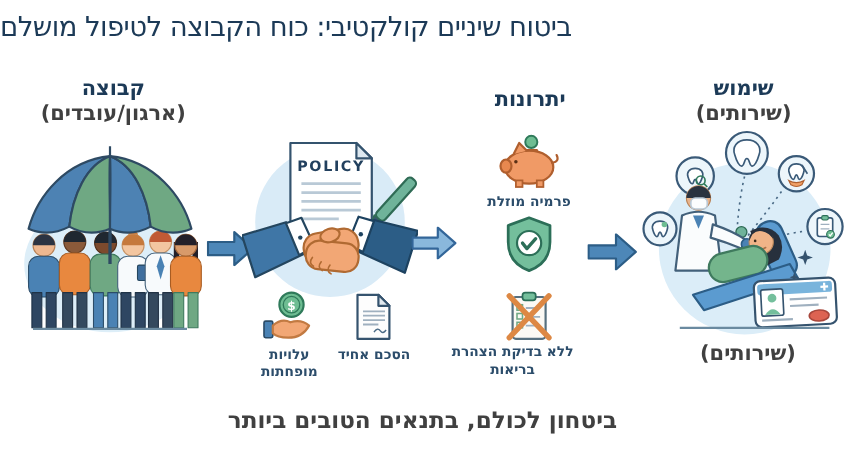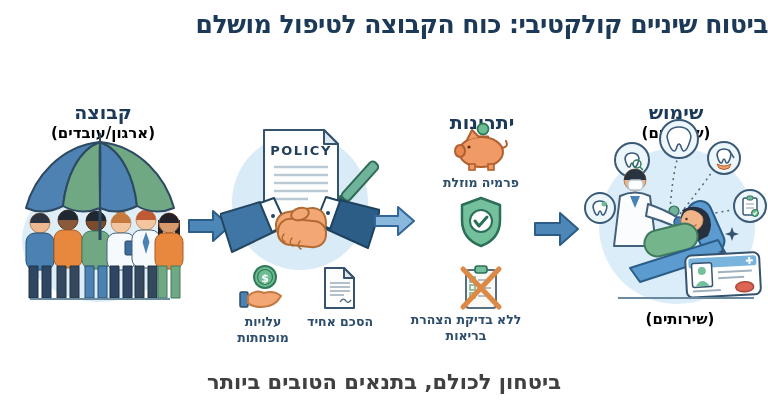--- a/index.html
+++ b/index.html
@@ -2,28 +2,28 @@
 <html lang="he"><head>
 <meta charset="utf-8">
 <style>
   html,body{margin:0;padding:0;background:#fff;}
   .canvas{
     position:relative;width:768px;height:419px;background:#ffffff;
     font-family:"DejaVu Sans",sans-serif;direction:rtl;overflow:hidden;
   }
   .abs{position:absolute;}
   .title{
-    top:10px;left:0;width:768px;text-align:right;
-    font-size:25px;font-weight:700;color:#1c3a57;letter-spacing:-0.5px;
+    top:10px;left:0;width:768px;text-align:left;
+    font-size:25px;font-weight:400;color:#1c3a57;letter-spacing:-0.5px;
   }
   .col-header{
-    text-align:center;font-weight:800;color:#1c3a57;font-size:19px;line-height:1.15;margin-top:32px;
+    text-align:center;font-weight:800;color:#1c3a57;font-size:19px;line-height:1.15;
   }
   .col-sub{
-    text-align:center;font-weight:600;font-size:15px;color:#000000;line-height:1.2;
+    text-align:center;font-weight:600;font-size:19px;color:#404040;line-height:1.2;
   }
   .small-label{
     text-align:center;font-size:12.5px;font-weight:600;color:#2c4d6b;line-height:1.3;
   }
   .footer{
     top:370px;left:0;width:768px;text-align:center;
     font-size:21px;font-weight:800;color:#404040;
   }
   svg{display:block;}
 </style>

